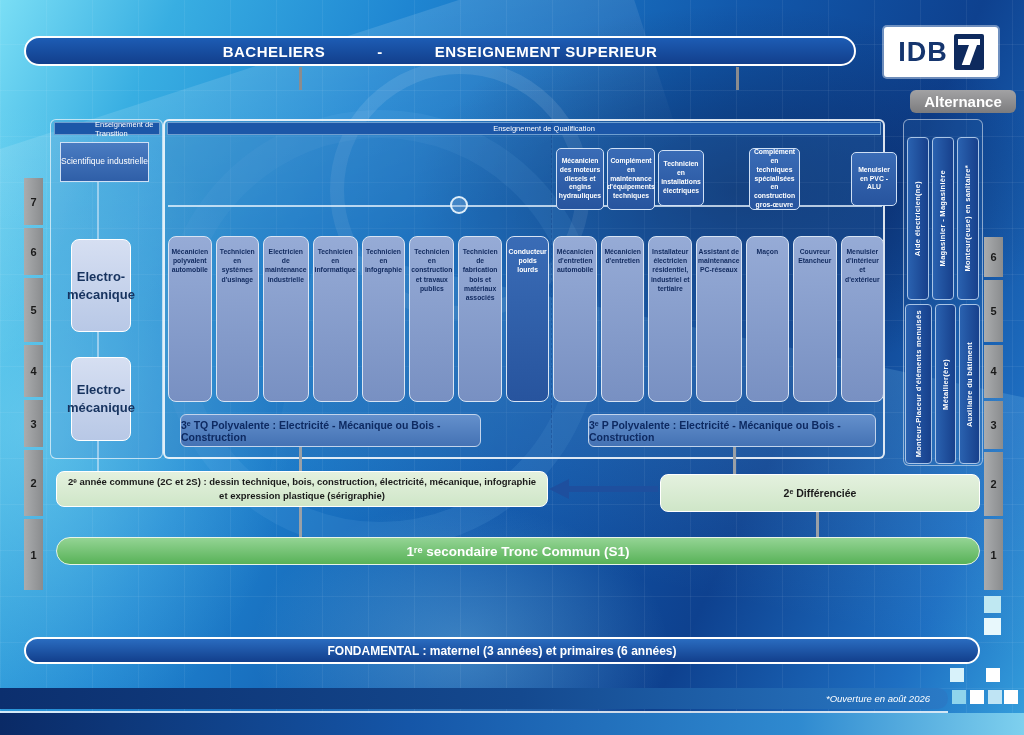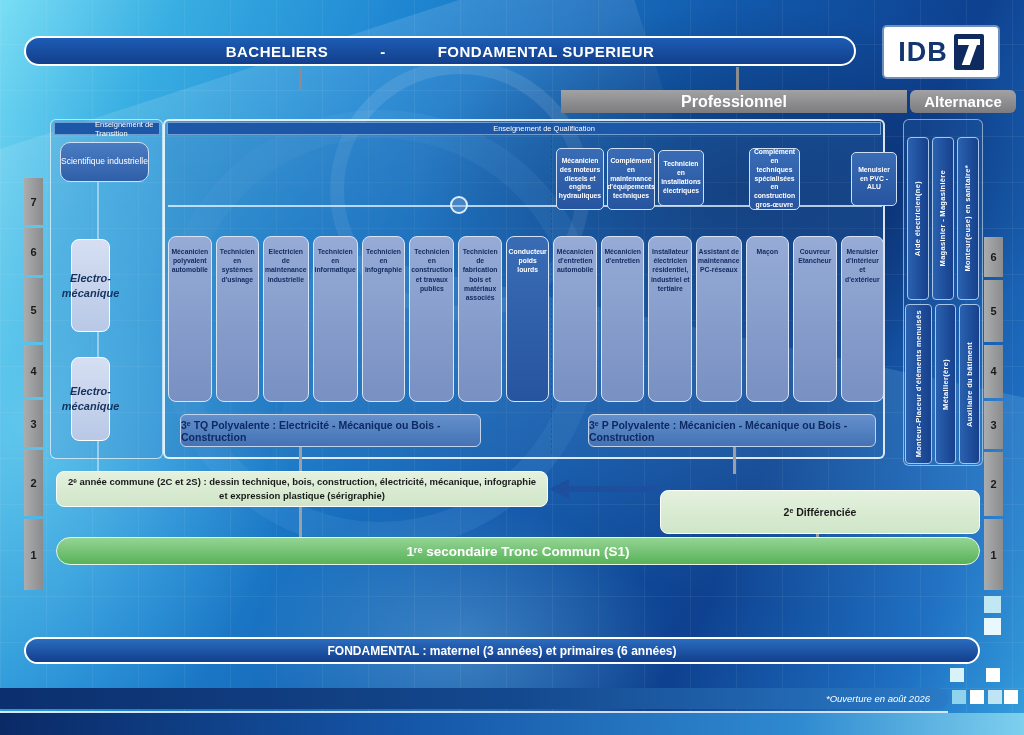--- a/index.html
+++ b/index.html
@@ -53,42 +53,42 @@
   .panel { position:absolute; border-radius:6px; }
   .trans-panel { left:50px; top:119px; width:113px; height:340px; border:1.5px solid rgba(255,255,255,.65); background:rgba(70,130,200,.18); }
   .qual-panel  { left:163px; top:119px; width:722px; height:340px; border:2px solid rgba(255,255,255,.85); background:rgba(46,106,176,.28); }
   .alt-panel   { left:903px; top:119px; width:80px; height:347px; border:1.5px solid rgba(255,255,255,.5); background:rgba(46,106,176,.20); }
   .label-bar { position:absolute; height:13px; background:#1c57a8; border:1px solid #6f9fd0;
     color:#fff; font-size:7.5px; display:flex; align-items:center; justify-content:center;padding-left:40px; }
   .trans-label { left:54px; top:122px; width:106px; }
   .qual-label  { left:167px; top:122px; width:714px; }
 
   .sci-box { position:absolute; left:60px; top:142px; width:89px; height:40px;
-    background:linear-gradient(180deg,#4a7cc2,#2f5fa8); border:1px solid #cfe0f5; border-radius:10px;
+    background:linear-gradient(180deg,#4a7cc2,#2f5fa8); border:1px solid #cfe0f5; border-radius:0;
     color:#fff; font-size:8.5px; display:flex; align-items:center; justify-content:center; text-align:center; line-height:1.3; }
 
   .vdash { position:absolute; left:551px; top:125px; height:328px; border-left:1.5px dashed rgba(25,70,140,.45); }
   .hline { position:absolute; left:168px; top:205px; width:714px; height:2px; background:rgba(235,245,255,.75); }
   .circle { position:absolute; left:450px; top:196px; width:18px; height:18px; border:2px solid rgba(240,250,255,.9);
     border-radius:50%; background:rgba(120,170,220,.4); }
 
   
   .top-box { position:absolute; top:148px; height:62px; background:linear-gradient(180deg,#3a6cb6,#27549e);
     border:1px solid #cfe0f5; border-radius:5px; color:#fff; font-weight:bold; font-size:6.8px;
     display:flex; align-items:center; justify-content:center; text-align:center; padding:2px; line-height:1.3; }
   .t1 { left:556px; width:48px; }
   .t2 { left:607px; width:48px; }
   .t3 { left:658px; width:46px; height:56px; top:150px; }
   .t4 { left:749px; width:51px; }
   .t5 { left:851px; width:46px; height:54px; top:152px; }
 
   
-  .electro { position:absolute; left:71px; width:39px; background:linear-gradient(180deg,#d6dff2,#b8c8e6);
-    border:1.5px solid #fff; border-radius:8px; color:#16325e; font-weight:bold; font-size:11px;
-    display:flex; align-items:center; justify-content:center; text-align:center; line-height:1.35;font-style:italic; }
+  .electro { position:absolute; left:71px; width:60px; background:linear-gradient(180deg,#d6dff2,#b8c8e6);
+    border:1.5px solid #fff; border-radius:8px; color:#16325e; font-weight:bold; font-size:13px;
+    display:flex; align-items:center; justify-content:center; text-align:center; line-height:1.35; }
   .e1 { top:239px; height:93px; }
   .e2 { top:357px; height:84px; }
 
   
   .tall-row { position:absolute; left:168px; top:236px; width:716px; height:166px; display:flex; gap:4px; }
   .tall-box { flex:1; background:linear-gradient(180deg,#96abd6,#7890c2); border:1px solid #d8e4f4;
     border-radius:8px; color:#10295e; font-weight:bold; font-size:6.8px; text-align:center;
     padding:10px 1px 0; line-height:1.35; }
   .tall-box.dark { background:linear-gradient(180deg,#3a6cb6,#27549e); color:#fff; }
 
@@ -134,21 +134,21 @@
   
   .arrow-line { position:absolute; left:568px; top:486px; width:90px; height:6px; background:#1e4f9e; }
   .arrow-head { position:absolute; left:549px; top:479px; width:0; height:0;
     border-top:10px solid transparent; border-bottom:10px solid transparent; border-right:20px solid #1e4f9e; }
 
   
   .green-box { position:absolute; background:linear-gradient(180deg,#e4f1de,#cfe6c8); border:1.5px solid #fff;
     border-radius:8px; color:#1a1a1a; font-weight:bold; display:flex; align-items:center; justify-content:center;
     text-align:center; }
   .commune { left:56px; top:471px; width:492px; height:36px; font-size:9.5px; padding:15px 10px; line-height:1.45; }
-  .diff { left:660px; top:474px; width:320px; height:44px; font-size:10.5px;margin-top:16px; }
+  .diff { left:660px; top:474px; width:320px; height:38px; font-size:10.5px; }
 
   .tronc-bar { position:absolute; left:56px; top:537px; width:924px; height:28px;
     background:linear-gradient(180deg,#94d494,#58b258); border:1.5px solid #e8f4e8; border-radius:14px;
     color:#fff; font-weight:bold; font-size:13.5px; display:flex; align-items:center; justify-content:center; }
 
   .fond-bar { position:absolute; left:24px; top:637px; width:956px; height:27px;
     background:linear-gradient(180deg,#2a6cc0,#123f8c); border:2px solid #fff; border-radius:14px;
     color:#fff; font-weight:bold; font-size:12px; display:flex; align-items:center; justify-content:center; }
 
   .bottom-strip { position:absolute; left:0; top:688px; width:948px; height:21px;
@@ -176,32 +176,31 @@
 
   <div class="beam beam1"></div>
   <div class="beam beam2"></div>
   <div class="ring ring1"></div>
   <div class="ring ring2"></div>
   <div class="grid-overlay"></div>
 
   <div class="header-bar">
     <span>BACHELIERS</span>
     <span>-</span>
-    <span>FONDAMENTAL SUPERIEUR</span>
+    <span>ENSEIGNEMENT SUPERIEUR</span>
   </div>
 
   <div class="logo">
     <span class="logo-text">IDB</span>
     <span class="logo-mark"></span>
   </div>
 
   <div class="conn c1"></div>
   <div class="conn c2"></div>
 
-  <div class="section-bar sb-prof">Professionnel</div>
   <div class="section-bar sb-alt">Alternance</div>
 
   <div class="panel trans-panel"></div>
   <div class="panel qual-panel"></div>
   <div class="panel alt-panel"></div>
   <div class="label-bar trans-label">Enseignement de Transition</div>
   <div class="label-bar qual-label">Enseignement de Qualification</div>
 
   <div class="vdash"></div>
   <div class="hline"></div>
@@ -232,21 +231,21 @@
     <div class="tall-box">Mécanicien d'entretien automobile</div>
     <div class="tall-box">Mécanicien d'entretien</div>
     <div class="tall-box">Installateur électricien résidentiel, industriel et tertiaire</div>
     <div class="tall-box">Assistant de maintenance PC-réseaux</div>
     <div class="tall-box">Maçon</div>
     <div class="tall-box">Couvreur Etancheur</div>
     <div class="tall-box">Menuisier d'intérieur et d'extérieur</div>
   </div>
 
   <div class="bar3 tq-bar">3ᵉ TQ Polyvalente : Electricité - Mécanique ou Bois - Construction</div>
-  <div class="bar3 p-bar">3ᵉ P Polyvalente : Mécanicien - Mécanique ou Bois - Construction</div>
+  <div class="bar3 p-bar">3ᵉ P Polyvalente : Electricité - Mécanique ou Bois - Construction</div>
 
   <div class="alt-box a1">
     <span class="vtext">Aide électricien(ne)</span>
   </div>
   <div class="alt-box a2">
     <span class="vtext">Magasinier - Magasinière</span>
   </div>
   <div class="alt-box a3">
     <span class="vtext">Monteur(euse) en sanitaire*</span>
   </div>

